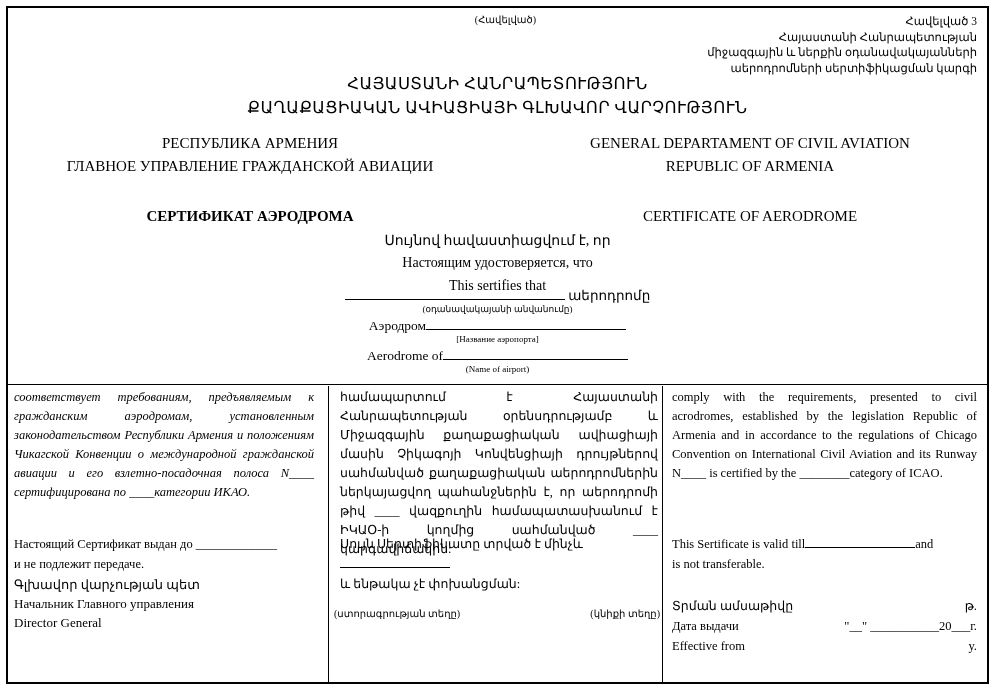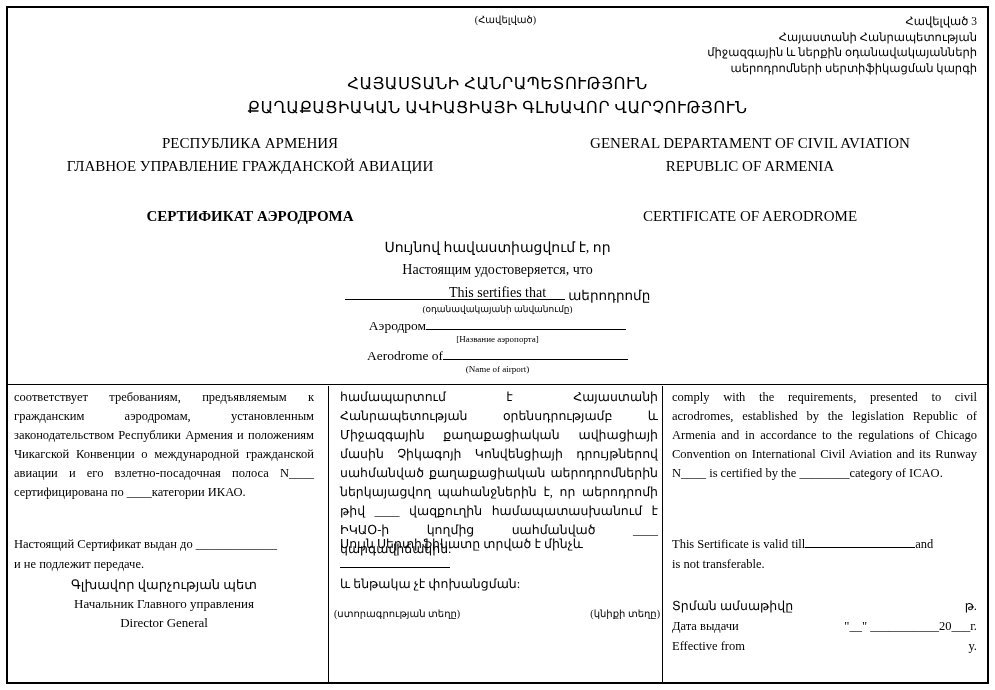--- a/index.html
+++ b/index.html
@@ -99,21 +99,20 @@
     width: 40px;
     height: 14px;
     vertical-align: -2px;
   }
   .attest {
     left: 0; right: 0;
     top: 230px;
     text-align: center;
     font-size: 14px;
     line-height: 1.6;
-    margin-top: 7px;
   }
   .fill-block {
     left: 0; right: 0;
     top: 286px;
     text-align: center;
     font-size: 13.5px;
   }
   .fill-row { margin-bottom: 2px; white-space: nowrap; }
   .blank {
     display: inline-block;
@@ -125,20 +124,21 @@
   .b-185 { width: 185px; }
   .cap { font-size: 9px; display: block; }
 
   .col-left {
     left: 14px;
     top: 388px;
     width: 300px;
     font-size: 12.5px;
     line-height: 1.52;
     text-align: justify;
+    font-style: italic;
   }
   .col-mid {
     left: 340px;
     top: 388px;
     width: 318px;
     font-size: 12.5px;
     line-height: 1.52;
     text-align: justify;
   }
   .col-right {
@@ -169,21 +169,20 @@
     left: 340px;
     top: 534px;
     width: 318px;
     font-size: 12.5px;
     line-height: 1.6;
   }
   .sig-left {
     left: 14px;
     top: 576px;
     width: 300px;
-    text-align: center;
     font-size: 13px;
     line-height: 1.45;
   }
   .sig-mid {
     left: 334px;
     top: 608px;
     width: 326px;
     font-size: 10px;
   }
   .sig-mid .row { display: flex; justify-content: space-between; align-items: center; }

